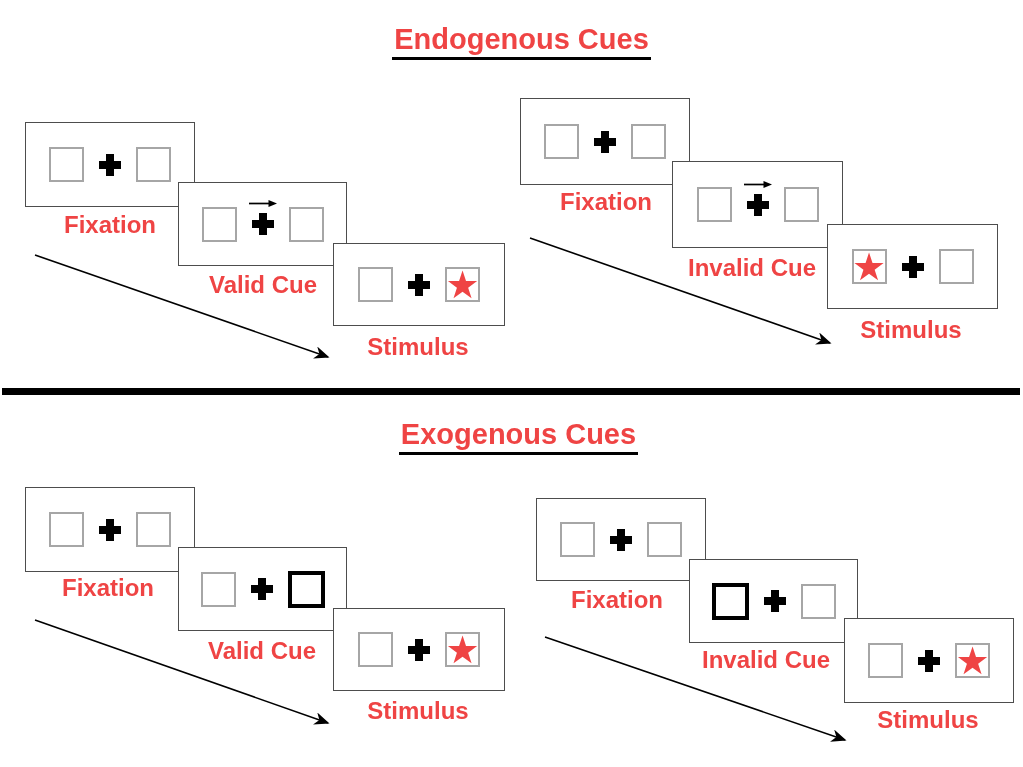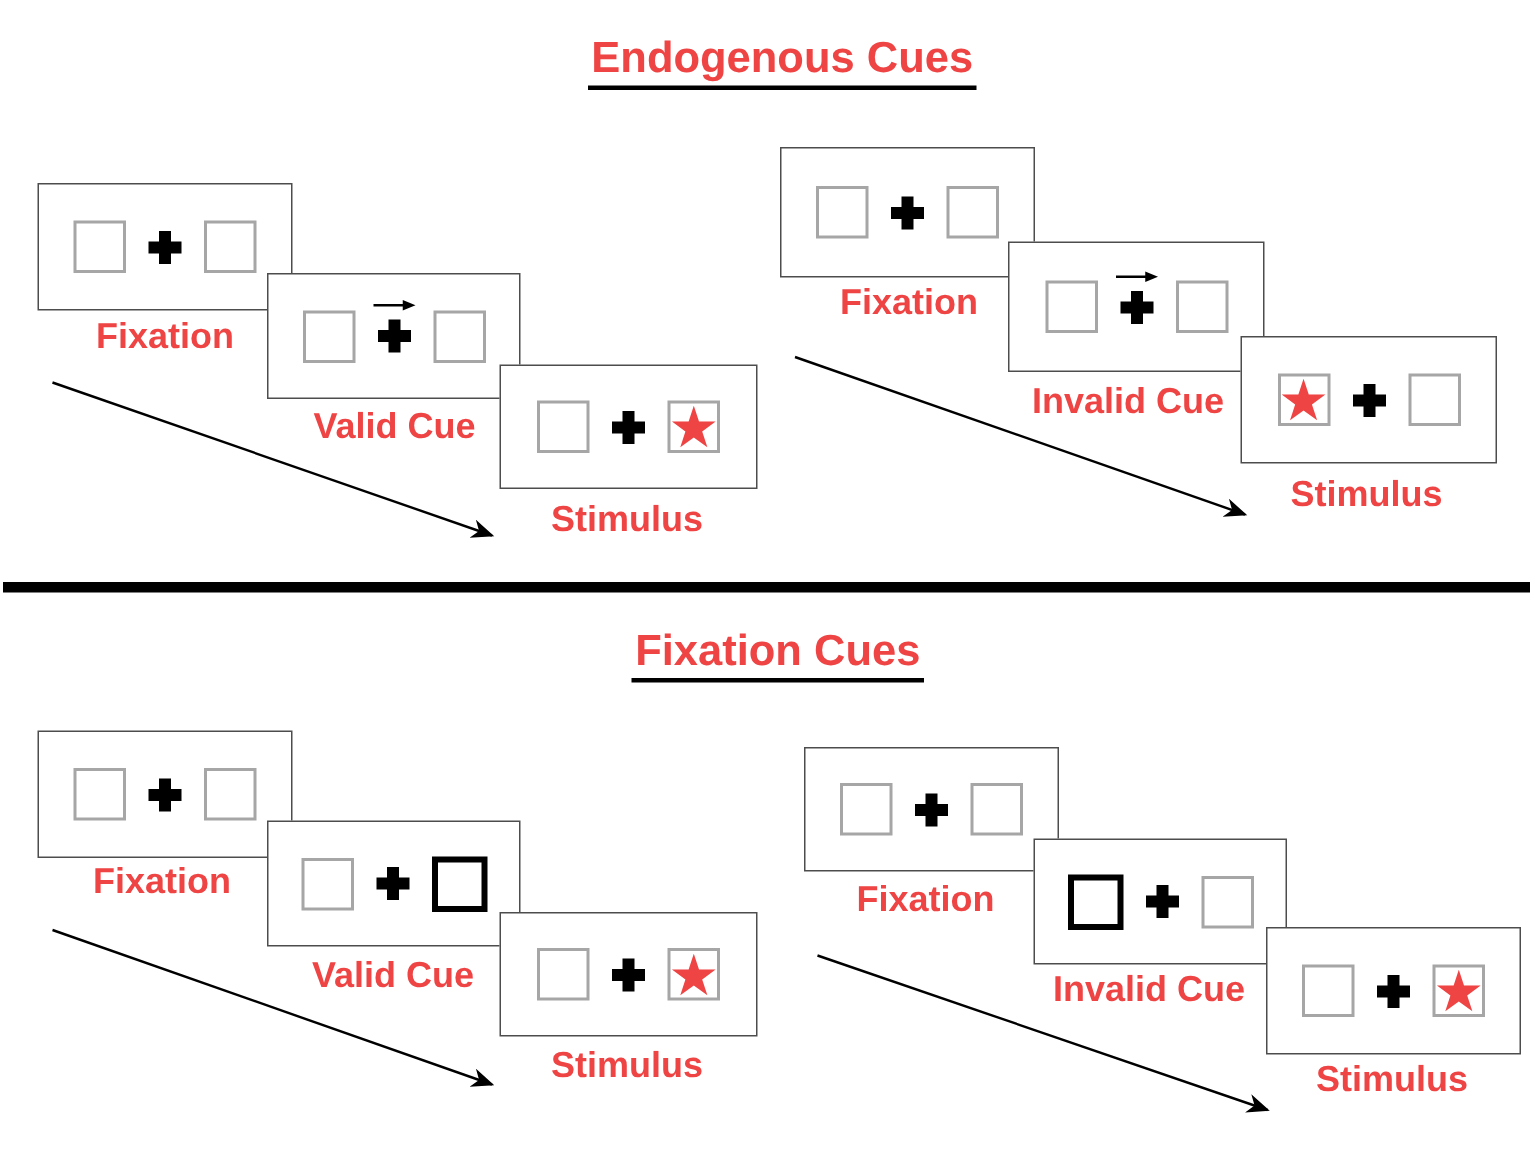--- a/index.html
+++ b/index.html
@@ -60,21 +60,21 @@
     <line x1="530" y1="238" x2="830" y2="343" stroke="#000" stroke-width="1.6" marker-end="url(#ah)"></line>
     <line x1="35" y1="620" x2="328" y2="723" stroke="#000" stroke-width="1.6" marker-end="url(#ah)"></line>
     <line x1="545" y1="637" x2="845" y2="740" stroke="#000" stroke-width="1.6" marker-end="url(#ah)"></line>
   </svg>
 
   <div class="section-title" style="top:22px;left:10px;">
     <span>Endogenous Cues</span>
   </div>
   <div class="divider" style="left:2px;top:388px;width:1018px;height:7px;"></div>
   <div class="section-title" style="top:417px;left:7px;">
-    <span>Fixation Cues</span>
+    <span>Exogenous Cues</span>
   </div>
 
   <div class="card z1" style="left:25px;top:122px;width:170px;height:85px;">
     <span class="sq"></span>
     <span class="mid">
         <span class="plus"></span>
       </span>
     <span class="sq"></span>
   </div>
   <div class="lbl" style="left:110px;top:215px;">Fixation</div>

